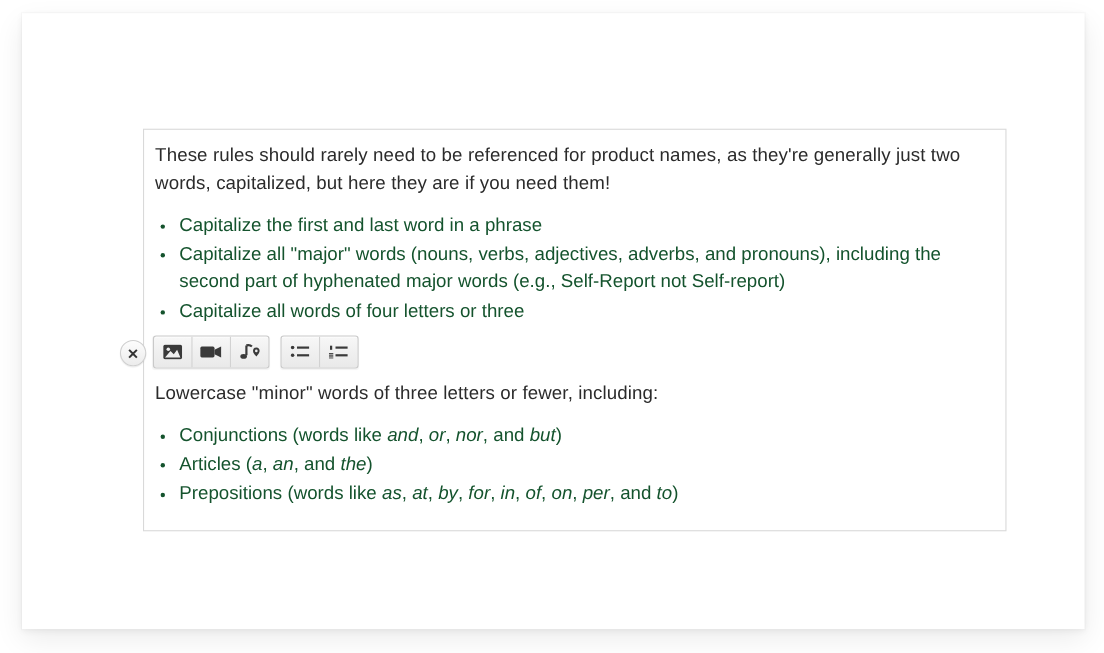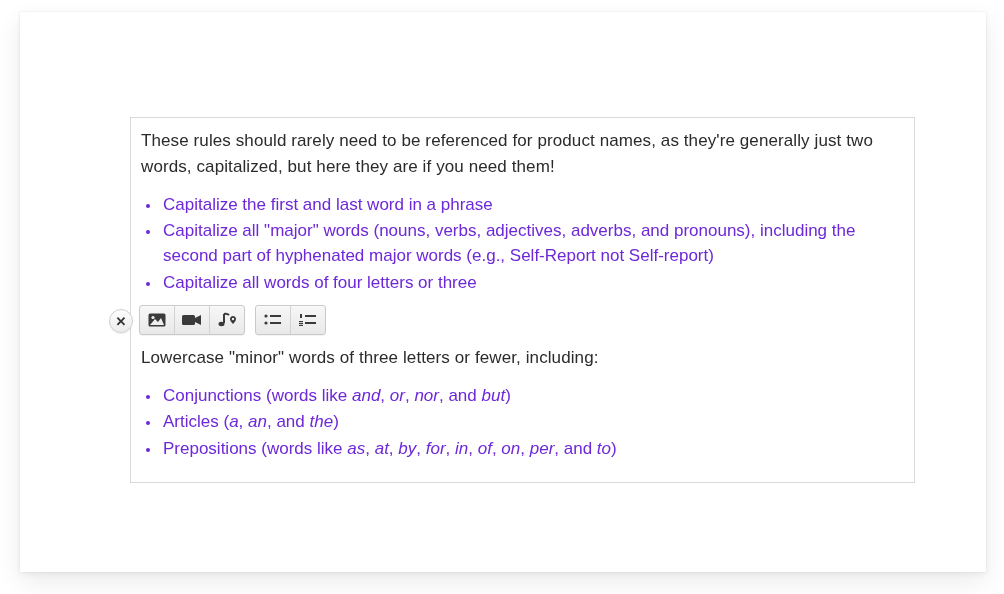--- a/index.html
+++ b/index.html
@@ -47,21 +47,21 @@
     font-weight: 300;
     letter-spacing: 0.1px;
     color: #2b2b2b;
   }
   .editor-frame ul {
     margin: 2px 0 10px 0;
     padding-left: 22px;
     font-size: 17px;
     line-height: 1.45;
     font-weight: 300;
-    color: #6d28d9;
+    color: #14532d;
   }
   .editor-frame ul li {
     margin: 0 0 2px 0;
     padding-left: 2px;
   }
   .editor-frame ul li::marker {
     font-size: 14px;
   }
   em.it {
   }

